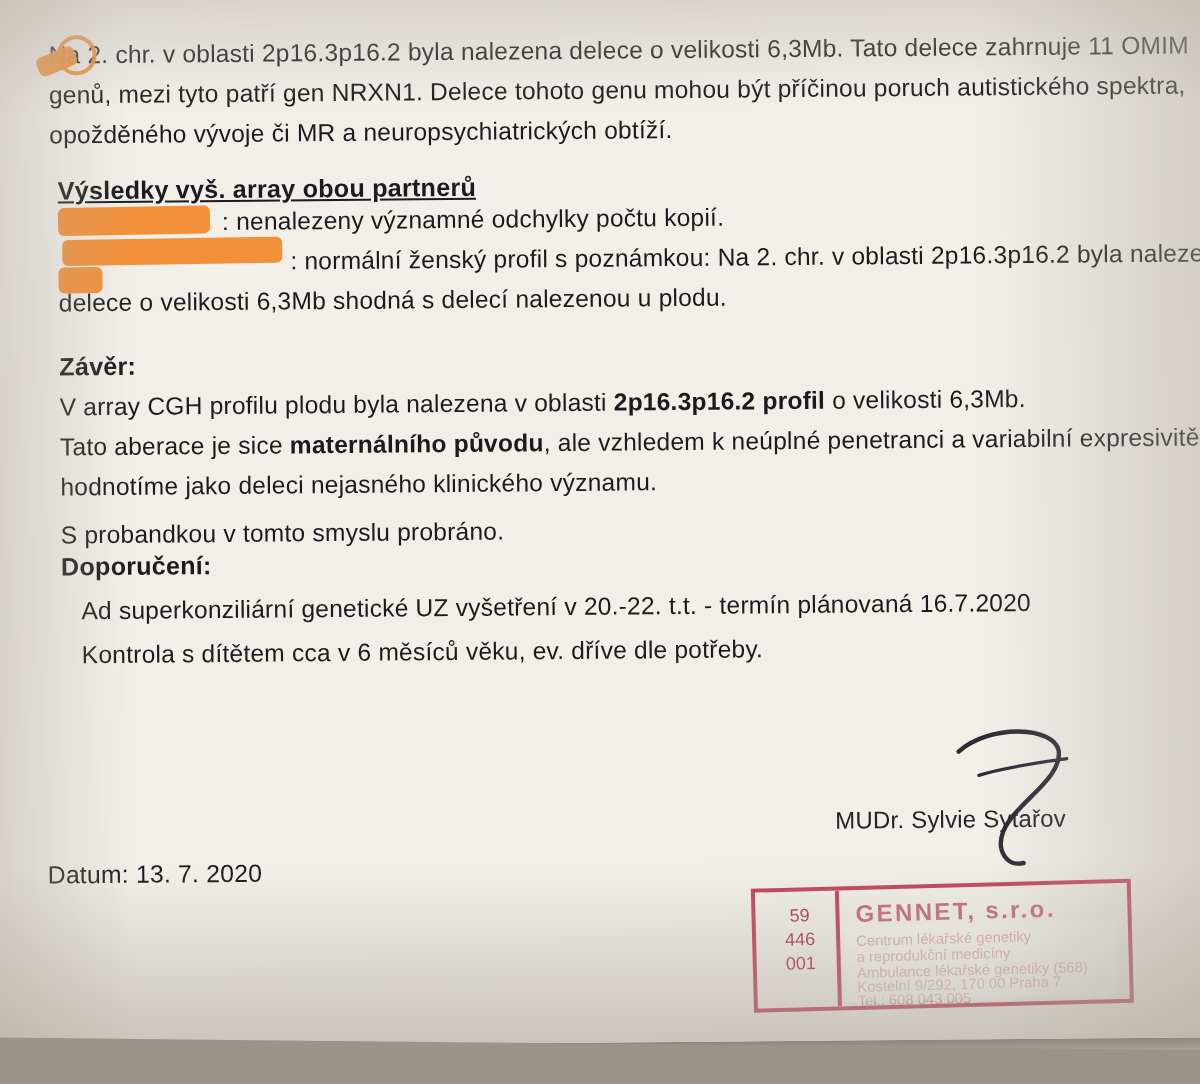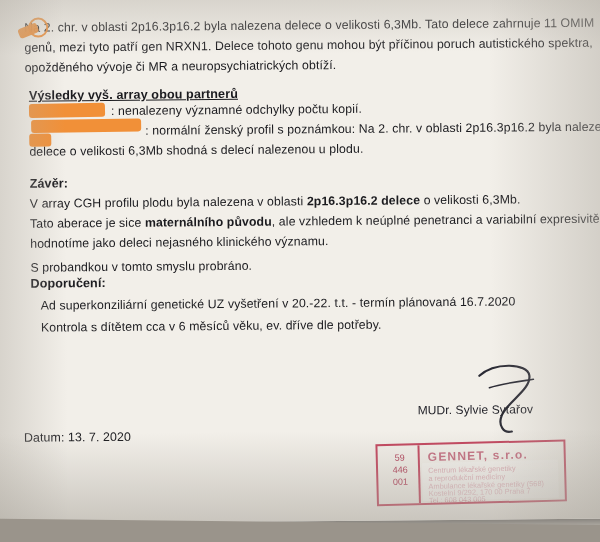--- a/index.html
+++ b/index.html
@@ -158,21 +158,21 @@
   <div class="txt" id="h-vysledky">Výsledky vyš. array obou partnerů</div>
   <div class="txt" style="left:116px; top:106px;">: nenalezeny významné odchylky počtu kopií.</div>
   <div class="txt" style="left:150px; top:126px;">: normální ženský profil s poznámkou: Na 2. chr. v oblasti 2p16.3p16.2 byla nalezena</div>
   <div class="txt" style="left:34px; top:146px;">delece o velikosti 6,3Mb shodná s delecí nalezenou u plodu.</div>
 
   <div class="redact" id="redact1"></div>
   <div class="redact" id="redact2"></div>
   <div class="redact" id="redact3"></div>
 
   <div class="txt" id="h-zaver">Závěr:</div>
-  <div class="txt" style="left:34px; top:198px;"><span>V array CGH profilu plodu byla nalezena v oblasti </span><span class="b">2p16.3p16.2 delece</span><span> o velikosti 6,3Mb.</span></div>
+  <div class="txt" style="left:34px; top:198px;"><span>V array CGH profilu plodu byla nalezena v oblasti </span><span class="b">2p16.3p16.2 profil</span><span> o velikosti 6,3Mb.</span></div>
   <div class="txt" style="left:34px; top:218px;"><span>Tato aberace je sice </span><span class="b">maternálního původu</span><span>, ale vzhledem k neúplné penetranci a variabilní expresivitě ji</span></div>
   <div class="txt" style="left:34px; top:238px;">hodnotíme jako deleci nejasného klinického významu.</div>
   <div class="txt" style="left:34px; top:262px;">S probandkou v tomto smyslu probráno.</div>
 
   <div class="txt" id="h-doporuceni">Doporučení:</div>
   <div class="txt" style="left:44px; top:300px;">Ad superkonziliární genetické UZ vyšetření v 20.-22.  t.t. -  termín plánovaná 16.7.2020</div>
   <div class="txt" style="left:44px; top:322px;">Kontrola s dítětem cca v 6 měsíců věku, ev. dříve dle potřeby.</div>
 
   <svg id="signature" viewBox="0 0 90 78">
     <path d="M12 14 C 28 0, 60 2, 62 14 C 64 28, 40 40, 34 54 C 30 64, 36 72, 44 70" fill="none" stroke="#2b2b35" stroke-width="2.2" stroke-linecap="round"></path>

